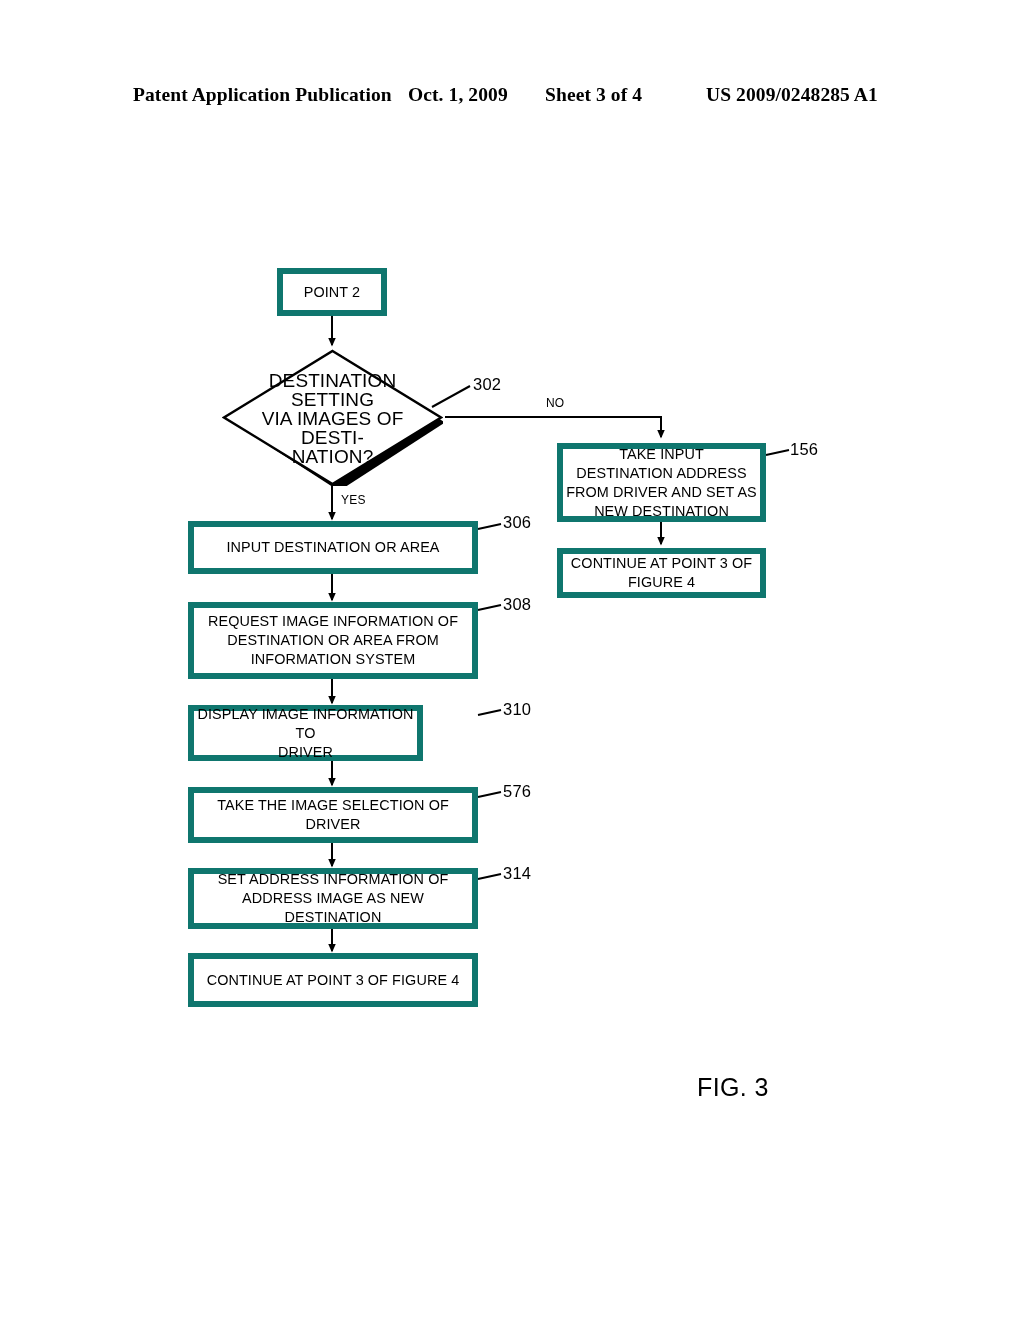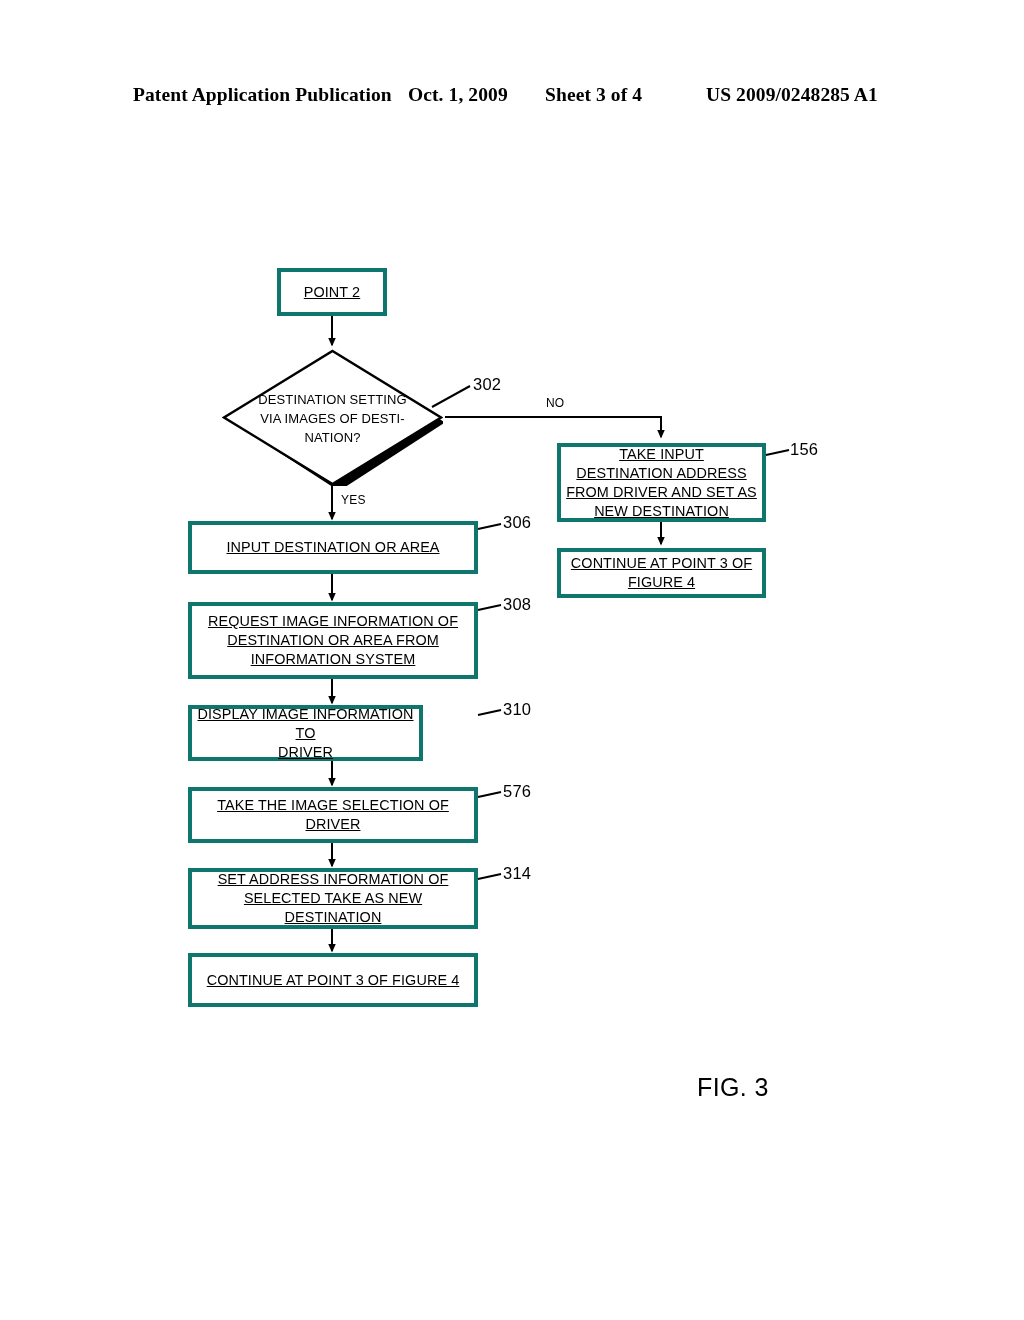--- a/index.html
+++ b/index.html
@@ -45,26 +45,25 @@
     top: 0;
     width: 1024px;
     height: 1320px;
   }
 
   
   .node {
     position: absolute;
     box-sizing: border-box;
     background: #ffffff;
-    border: 4px solid #0f766e;
+    border: 6px solid #0f766e;
     display: flex;
     align-items: center;
     justify-content: center;
     text-align: center;
-    text-decoration: underline;
   }
   .node .node-text {
     display: block;
     width: 100%;
     font-size: 14.4px;
     line-height: 19px;
     letter-spacing: 0.1px;
     white-space: pre-line;
     color: #000;
   }
@@ -89,21 +88,21 @@
     left: 0; top: 0;
     width: 100%; height: 100%;
   }
   .decision .dia-text {
     position: absolute;
     left: 10%;
     top: 50%;
     width: 80%;
     transform: translateY(-50%);
     text-align: center;
-    font-size: 13px;
+    font-size: 19px;
     line-height: 19px;
     letter-spacing: 0.1px;
     white-space: pre-line;
     color: #000;
   }
 
   
   #connectors {
     position: absolute;
     left: 0; top: 0;
@@ -228,21 +227,21 @@
 DRIVER</span>
   </div>
 
   <div class="node" id="node-312" style="left:188px; top:787px; width:290px; height:56px;">
     <span class="node-text">TAKE THE IMAGE SELECTION OF
 DRIVER</span>
   </div>
 
   <div class="node" id="node-314" style="left:188px; top:868px; width:290px; height:61px;">
     <span class="node-text">SET ADDRESS INFORMATION OF
-SELECTED TAKE AS NEW
+ADDRESS IMAGE AS NEW
 DESTINATION</span>
   </div>
 
   <div class="node" id="node-316" style="left:188px; top:953px; width:290px; height:54px;">
     <span class="node-text">CONTINUE AT POINT 3 OF FIGURE 4</span>
   </div>
 
   <div class="branch-label" style="left:341px; top:493px;">YES</div>
   <div class="branch-label" style="left:546px; top:396px;">NO</div>
 

